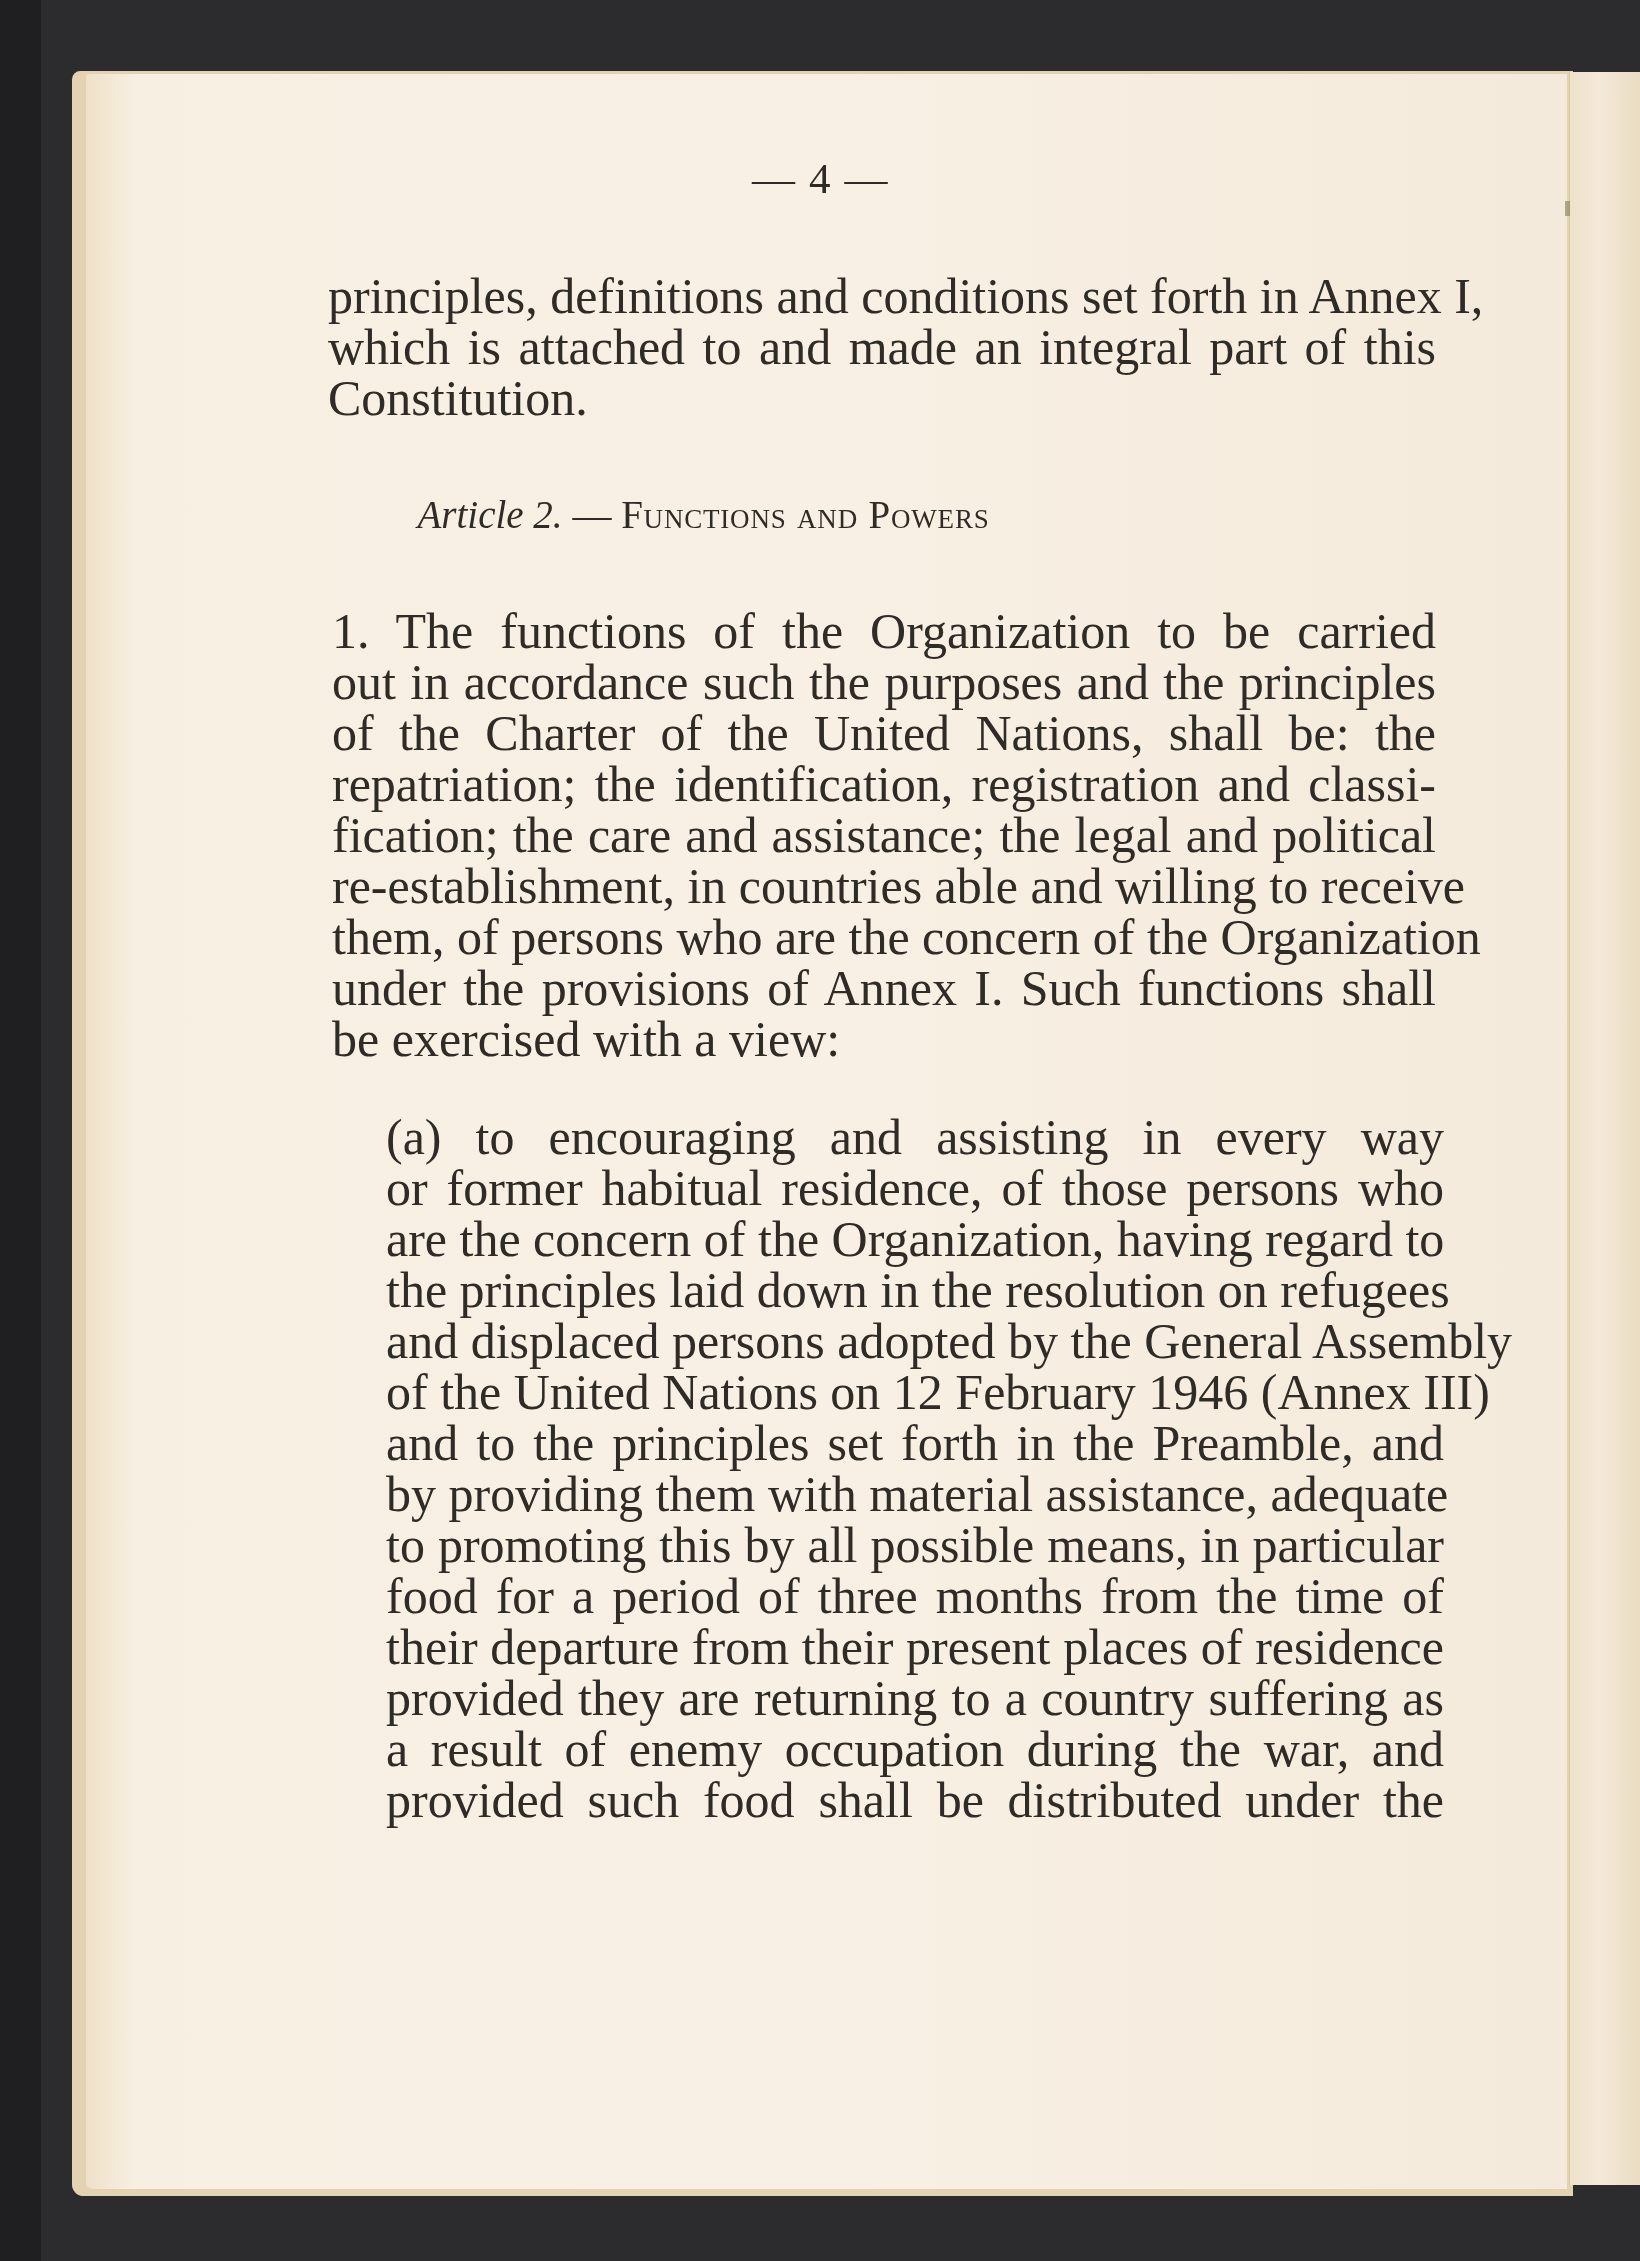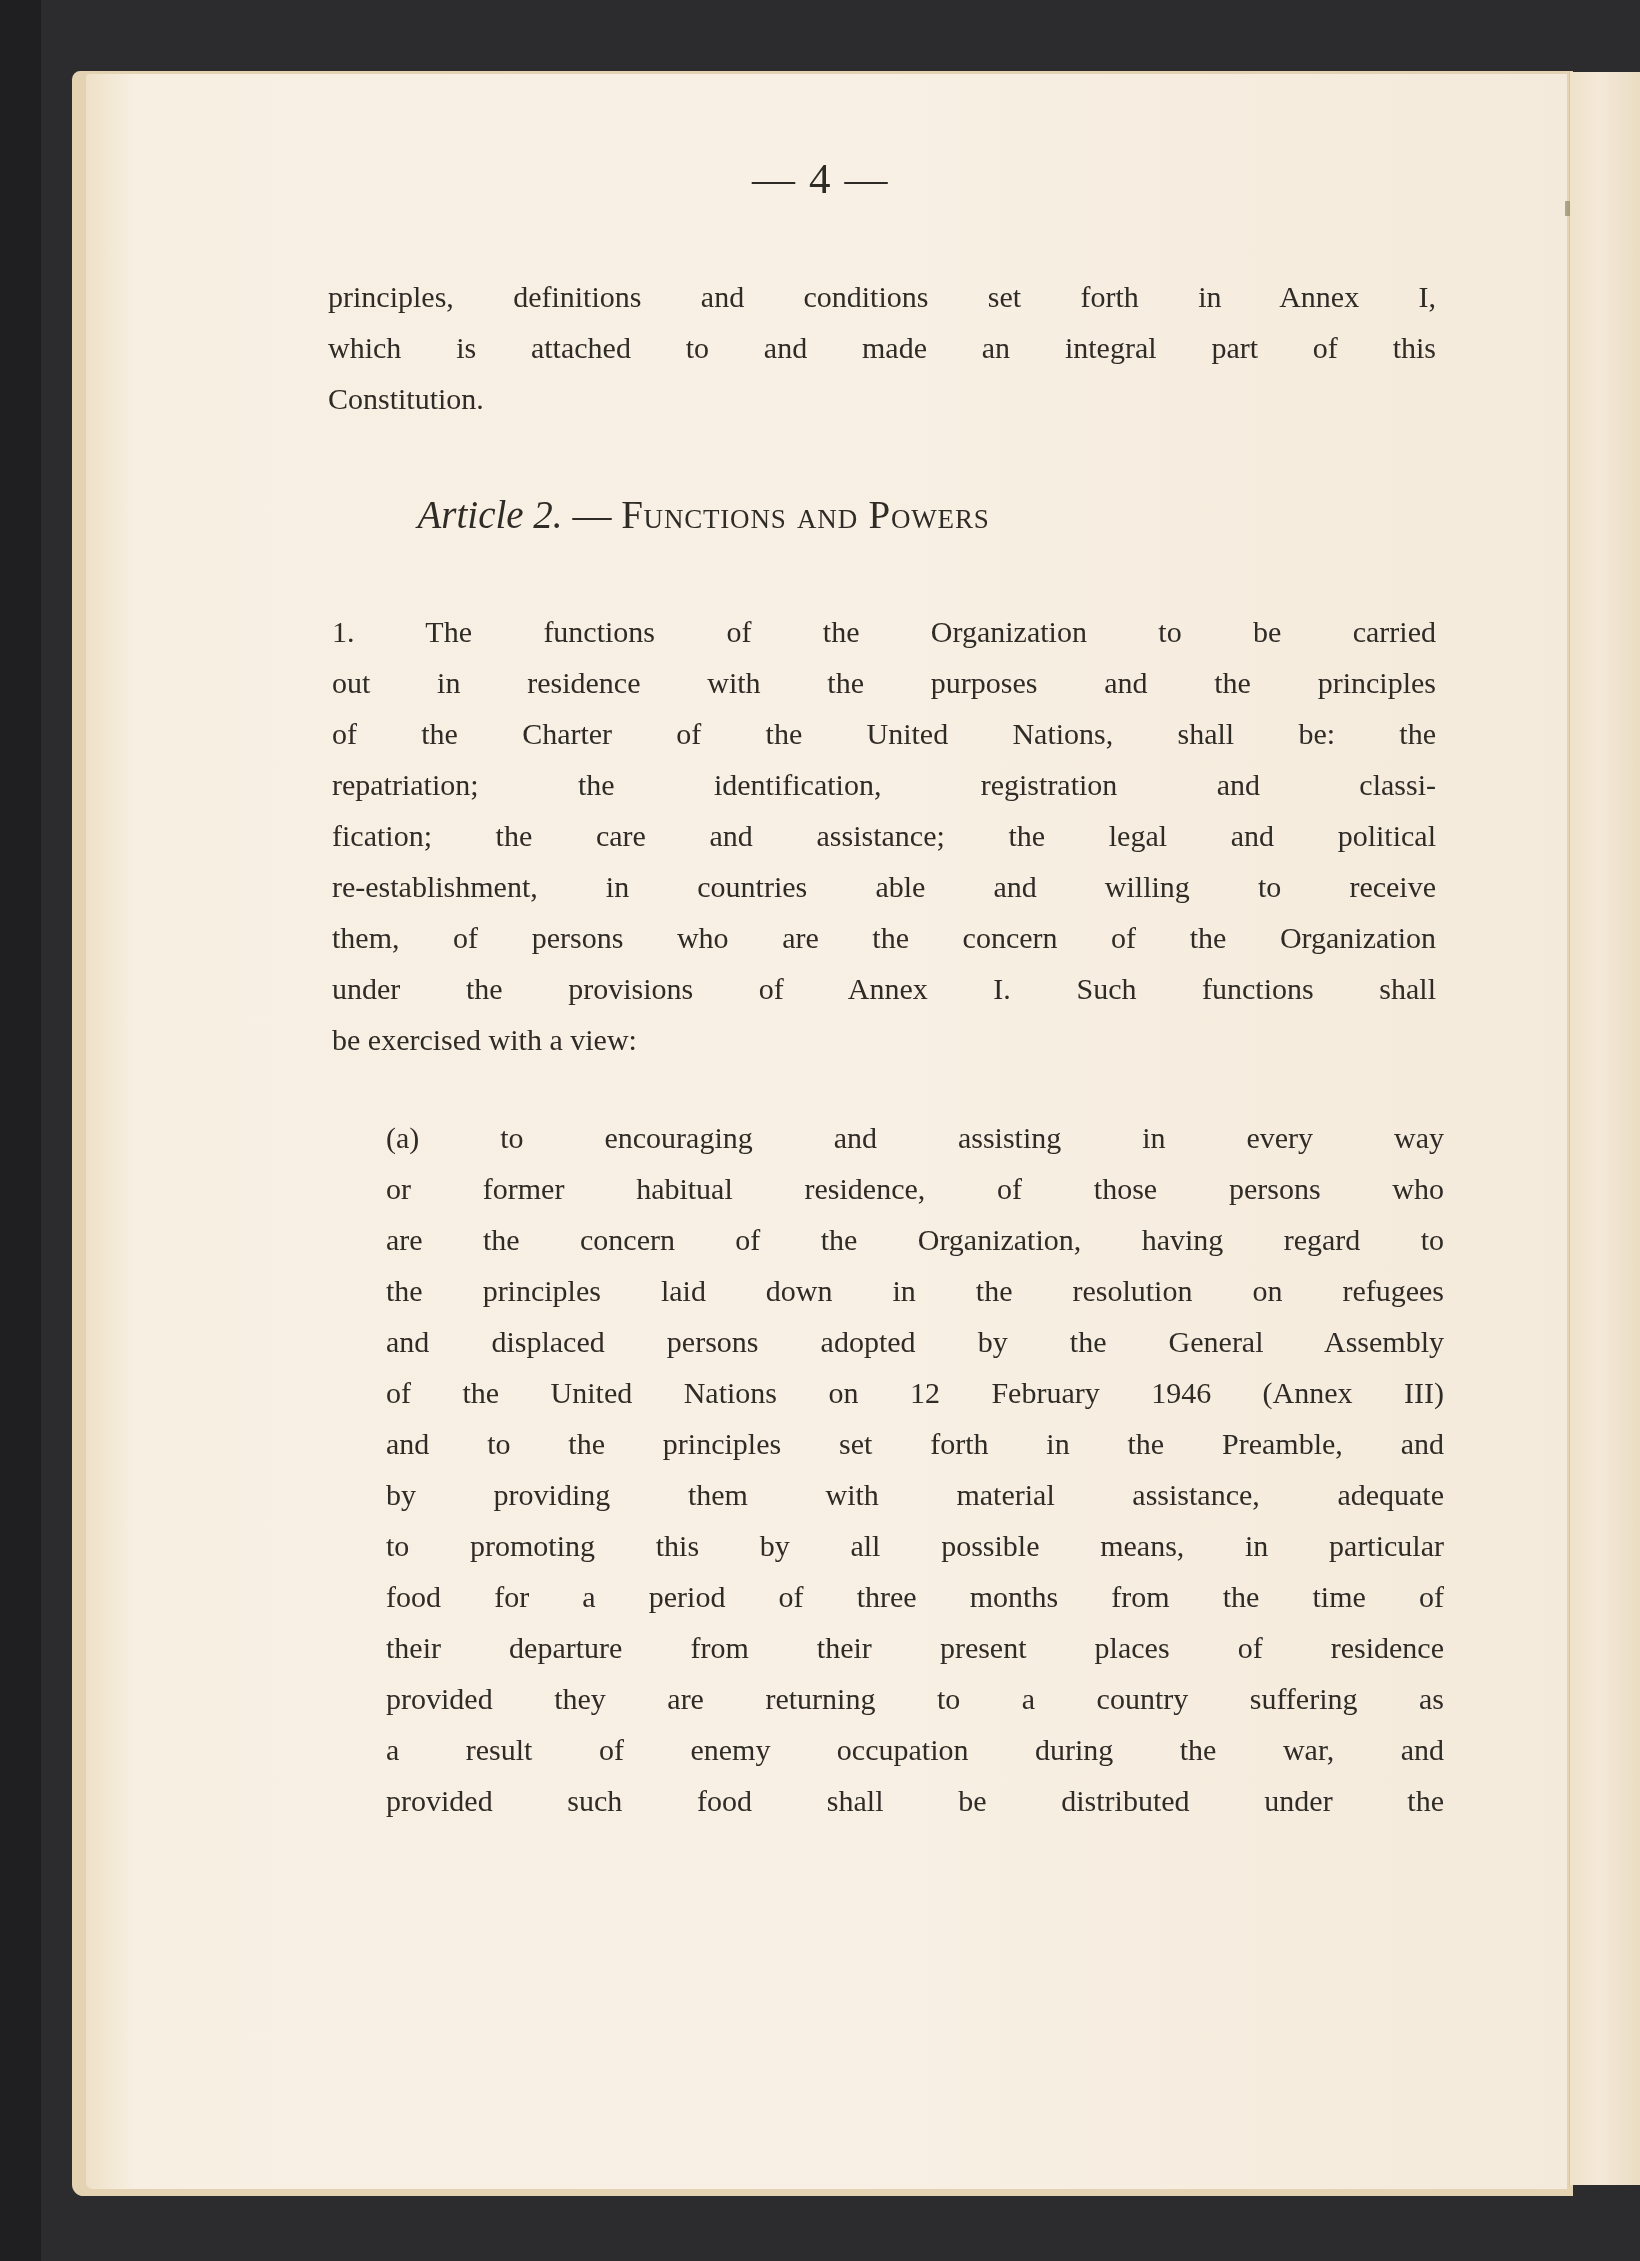--- a/index.html
+++ b/index.html
@@ -29,21 +29,21 @@
     }
     .stray-mark {
       position: absolute; left: 1565px; top: 201px; width: 4.9px; height: 14.8px;
       background: #8d8a66; opacity: .7;
     }
     .folio {
       position: absolute; left: 0; width: 1641px; top: 154px;
       text-align: center; font-size: 43px; color: #2e2b27; letter-spacing: 1.6px;
     }
     .text {
-      position: absolute; color: #2f2b26; font-size: 30px; line-height: 51px;
+      position: absolute; color: #2f2b26; font-size: 50px; line-height: 51px;
       text-align: justify;
     }
     .line { display: block; text-align: justify; text-align-last: justify; white-space: nowrap; }
     .line.last { text-align-last: left; }
     .block1 { left: 328px; top: 271px; width: 1108px; }
     .heading {
       position: absolute; left: 0; width: 1407px; top: 492px; text-align: center;
       font-size: 39px; color: #2f2b26;
     }
     .heading .art { font-style: italic; }
@@ -67,21 +67,21 @@
   <span class="line">which is attached to and made an integral part of this</span>
   <span class="line last">Constitution.</span>
 </div>
 
 <div class="heading">
   <span class="art">Article 2.</span><span> — </span><span class="sc">Functions and Powers</span>
 </div>
 
 <div class="text block2">
   <span class="line">1.  The functions of the Organization to be carried</span>
-  <span class="line">out in residence with the purposes and the principles</span>
+  <span class="line">out in accordance such the purposes and the principles</span>
   <span class="line">of the Charter of the United Nations, shall be: the</span>
   <span class="line">repatriation; the identification, registration and classi-</span>
   <span class="line">fication; the care and assistance; the legal and political</span>
   <span class="line">re-establishment, in countries able and willing to receive</span>
   <span class="line">them, of persons who are the concern of the Organization</span>
   <span class="line">under the provisions of Annex I.  Such functions shall</span>
   <span class="line last">be exercised with a view:</span>
 </div>
 
 <div class="text block3">

